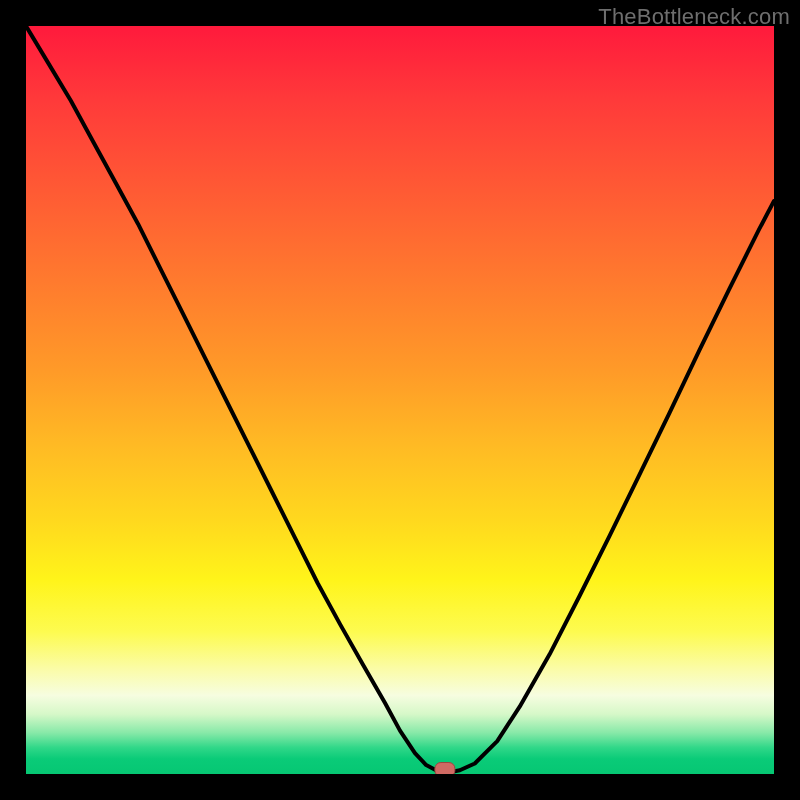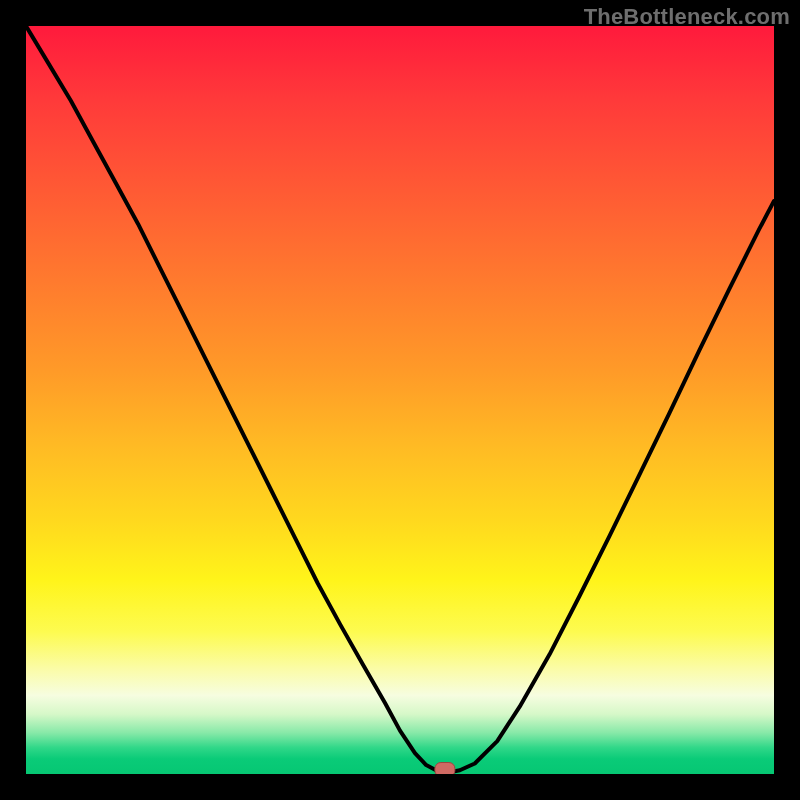--- a/index.html
+++ b/index.html
@@ -51,21 +51,21 @@
     width: 748px;
     height: 748px;
   }
   .watermark {
     position: absolute;
     top: 4px;
     right: 10px;
     color: #6e6e6e;
     font-size: 22px;
     letter-spacing: 0.2px;
-    font-weight: 700;
+    font-weight: 400;
     user-select: none;
   }
 </style>
 </head>
 <body>
 
 <div class="frame">
   <div class="plot-bg"></div>
 
   <svg class="svg-layer" viewBox="0 0 748 748" preserveAspectRatio="none">

